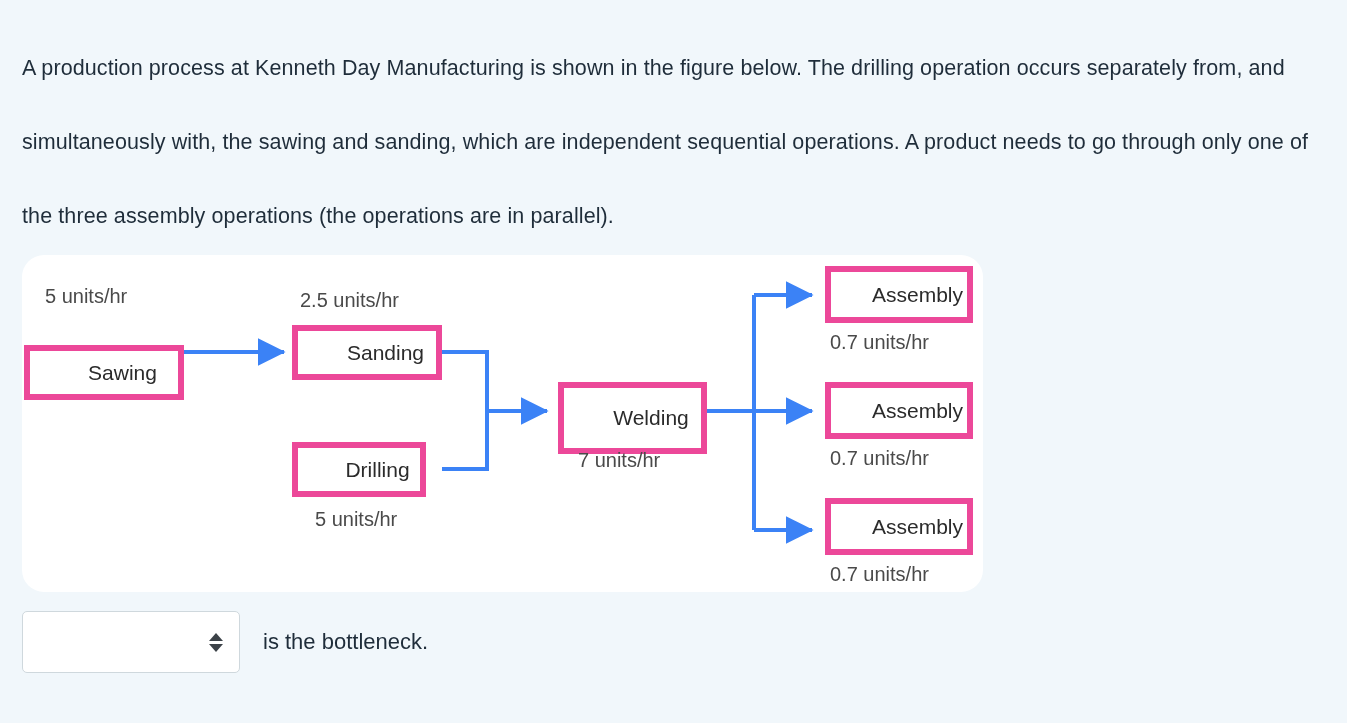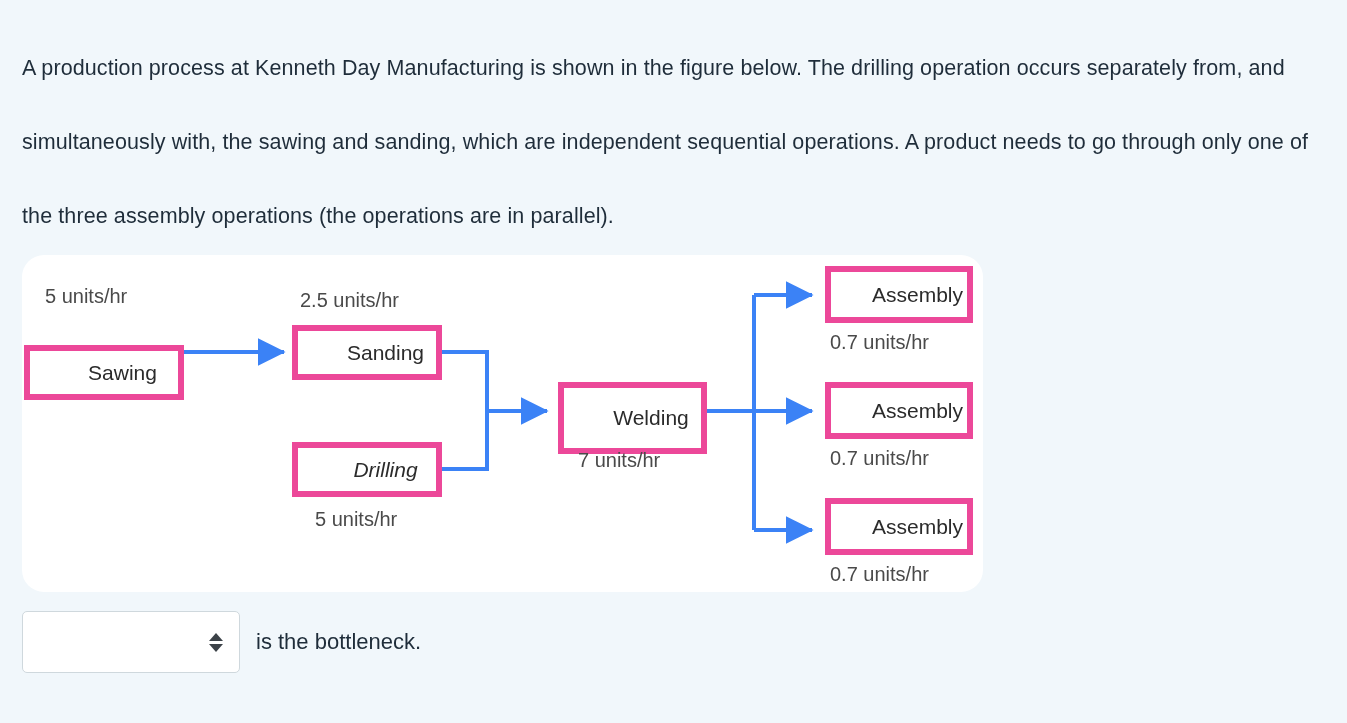--- a/index.html
+++ b/index.html
@@ -110,21 +110,21 @@
     display: block;
     width: 0;
     height: 0;
     border-left: 7px solid transparent;
     border-right: 7px solid transparent;
   }
   .updown-icon i.up { border-bottom: 8px solid #3c4248; }
   .updown-icon i.down { border-top: 8px solid #3c4248; }
 
   #bottleneck-sentence {
-    margin-left: 16px;
+    margin-left: 23px;
     font-size: 22px;
     color: #1f2d3a;
     white-space: nowrap;
   }
 </style>
 </head>
 <body>
 
 <p id="problem-statement">A production process at Kenneth Day Manufacturing is shown in the figure below. The drilling operation occurs separately from, and simultaneously with, the sawing and sanding, which are independent sequential operations. A product needs to go through only one of the three assembly operations (the operations are in parallel).</p>
 
@@ -161,21 +161,21 @@
   <div class="rate-label" style="left:23px; top:30px;">5 units/hr</div>
   <div class="node" style="left:2px; top:70px; width:160px; height:55px;margin-top:20px;">
     <span>Sawing</span>
   </div>
 
   <div class="rate-label" style="left:278px; top:34px;">2.5 units/hr</div>
   <div class="node" style="left:270px; top:70px; width:150px; height:55px;">
     <span>Sanding</span>
   </div>
 
-  <div class="node" style="left:270px; top:187px; width:150px; height:55px;font-style:italic;">
+  <div class="node" style="left:270px; top:187px; width:134px; height:55px;">
     <span>Drilling</span>
   </div>
   <div class="rate-label" style="left:293px; top:253px;">5 units/hr</div>
 
   <div class="node" style="left:536px; top:127px; width:149px; height:72px;">
     <span>Welding</span>
   </div>
   <div class="rate-label" style="left:556px; top:194px;text-align:center;">7 units/hr</div>
 
   <div class="node" style="left:803px; top:11px; width:148px; height:57px;">

